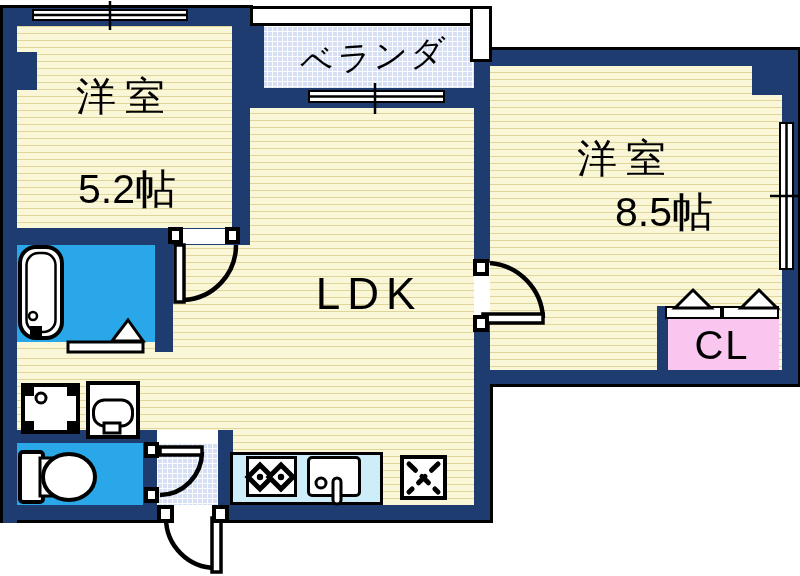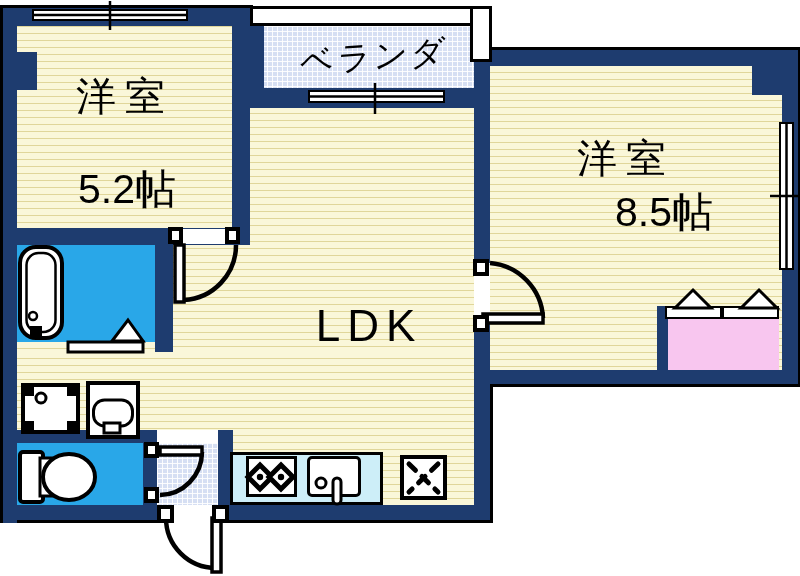--- a/index.html
+++ b/index.html
@@ -185,15 +185,16 @@
   </svg>
 
   <div class="lbl" style="left:125px;top:96px;font-size:40px;letter-spacing:9px;">洋室</div>
   <div class="lbl" style="left:127px;top:149px;font-size:41px;margin-top:40px;">5.2帖</div>
 
   <div class="lbl" style="left:374px;top:56px;font-size:33px;letter-spacing:3px;transform:translate(-50%,-50%) rotate(-4deg) skewX(-9deg);">ベランダ</div>
 
   <div class="lbl" style="left:626px;top:158px;font-size:40px;letter-spacing:9px;">洋室</div>
   <div class="lbl" style="left:627px;top:212px;font-size:41px;margin-left:37px;">8.5帖</div>
 
-  <div class="lbl" style="left:369px;top:294px;font-size:44px;letter-spacing:7px;margin-top:32px;">LDK</div>
-
+  <div class="lbl" style="left:369px;top:294px;font-size:44px;letter-spacing:7px;">LDK</div>
+
+  <div class="lbl" style="left:722px;top:345px;font-size:40px;letter-spacing:2px;">CL</div>
 </div>
 
 </body></html>

